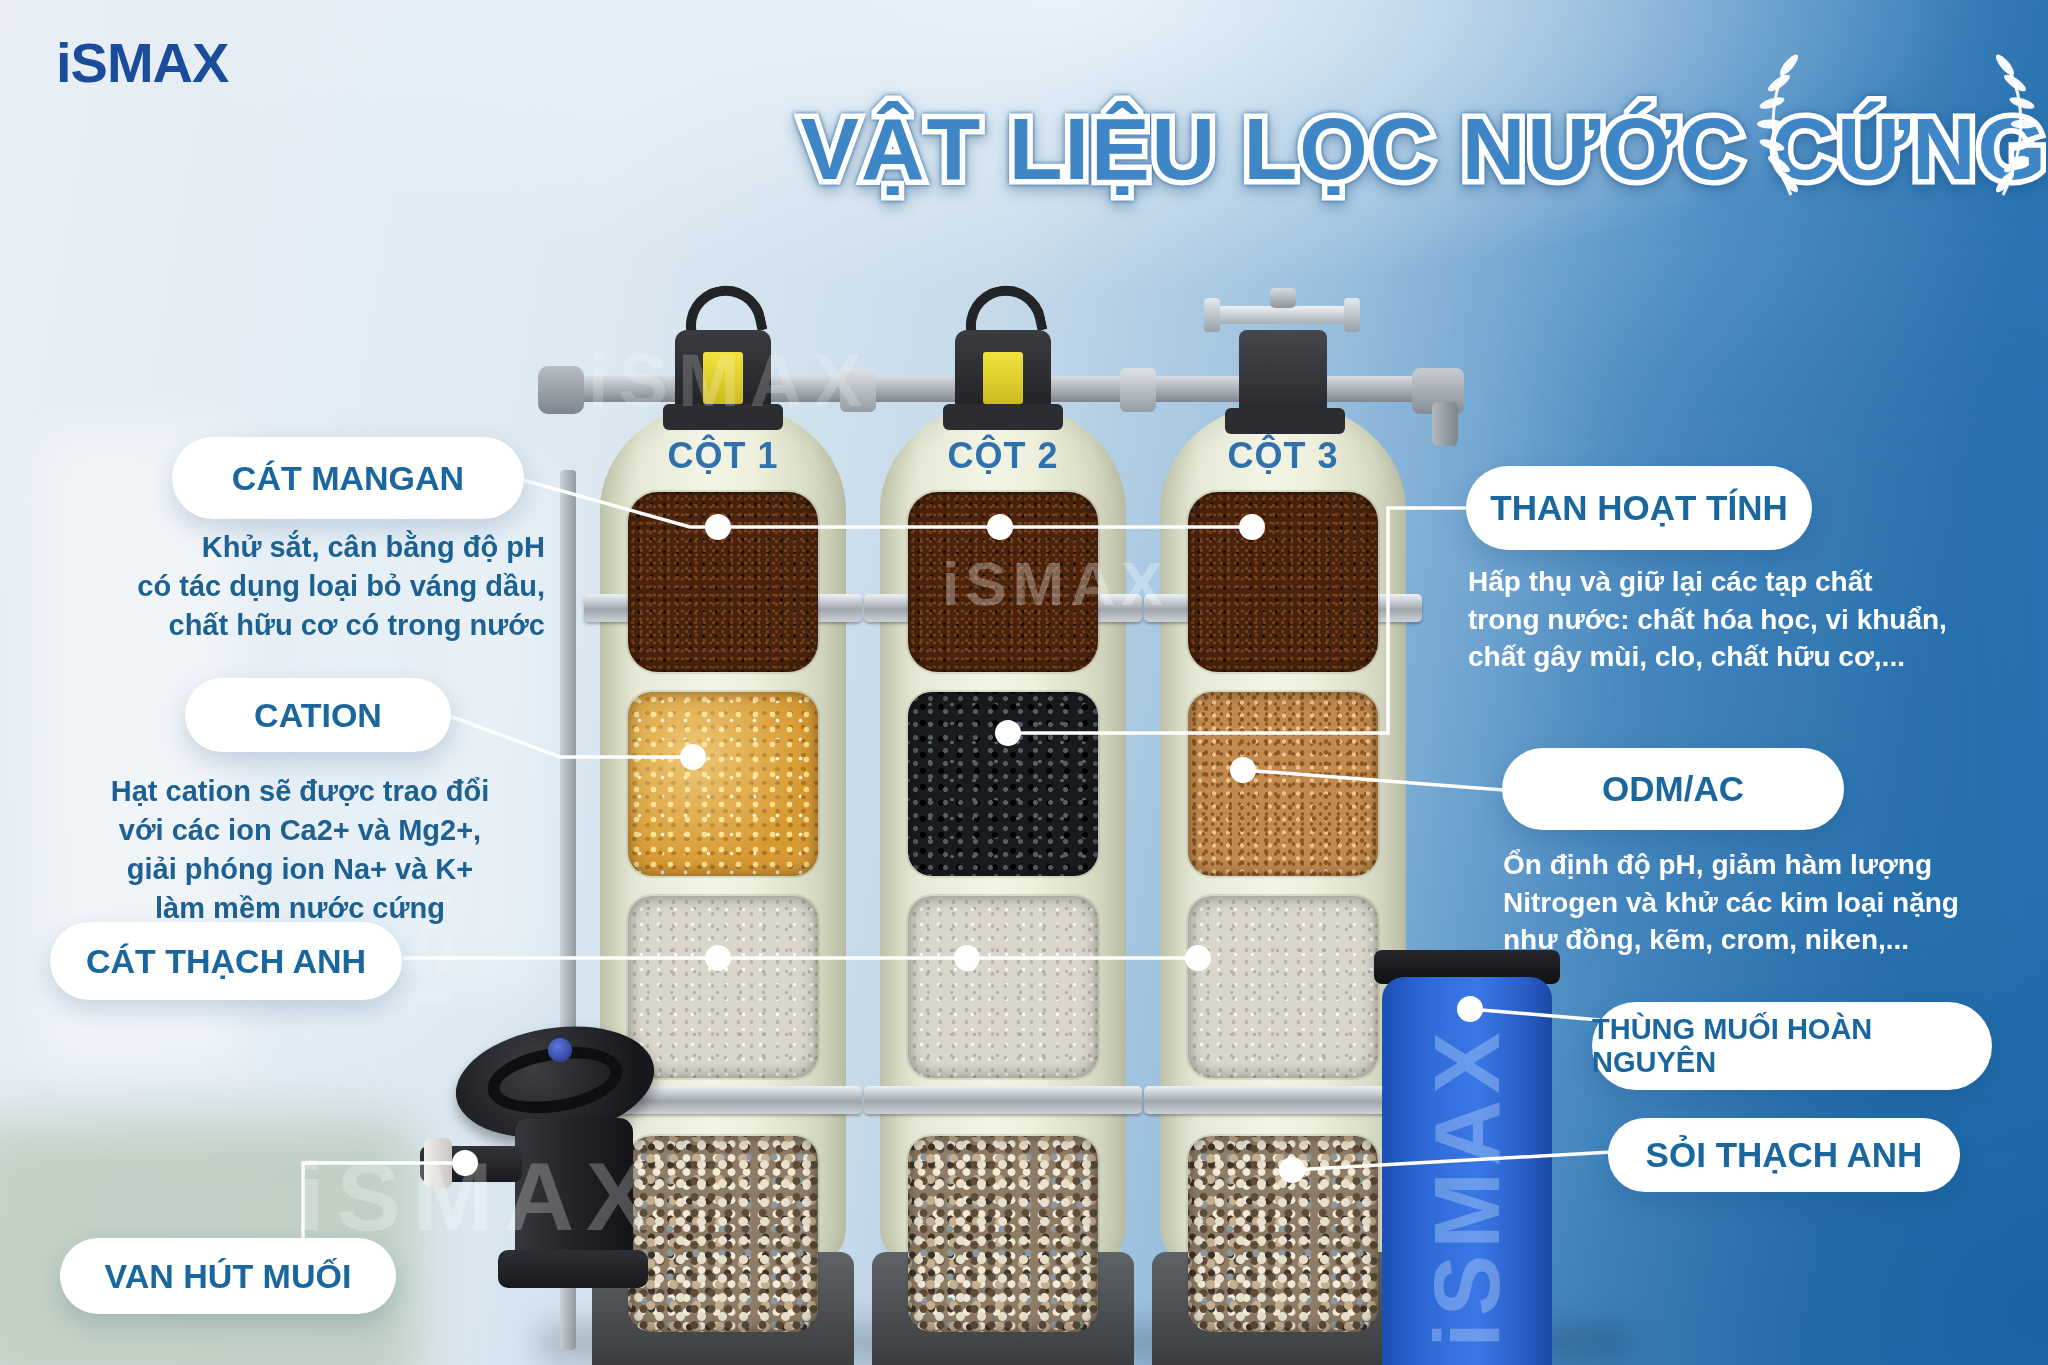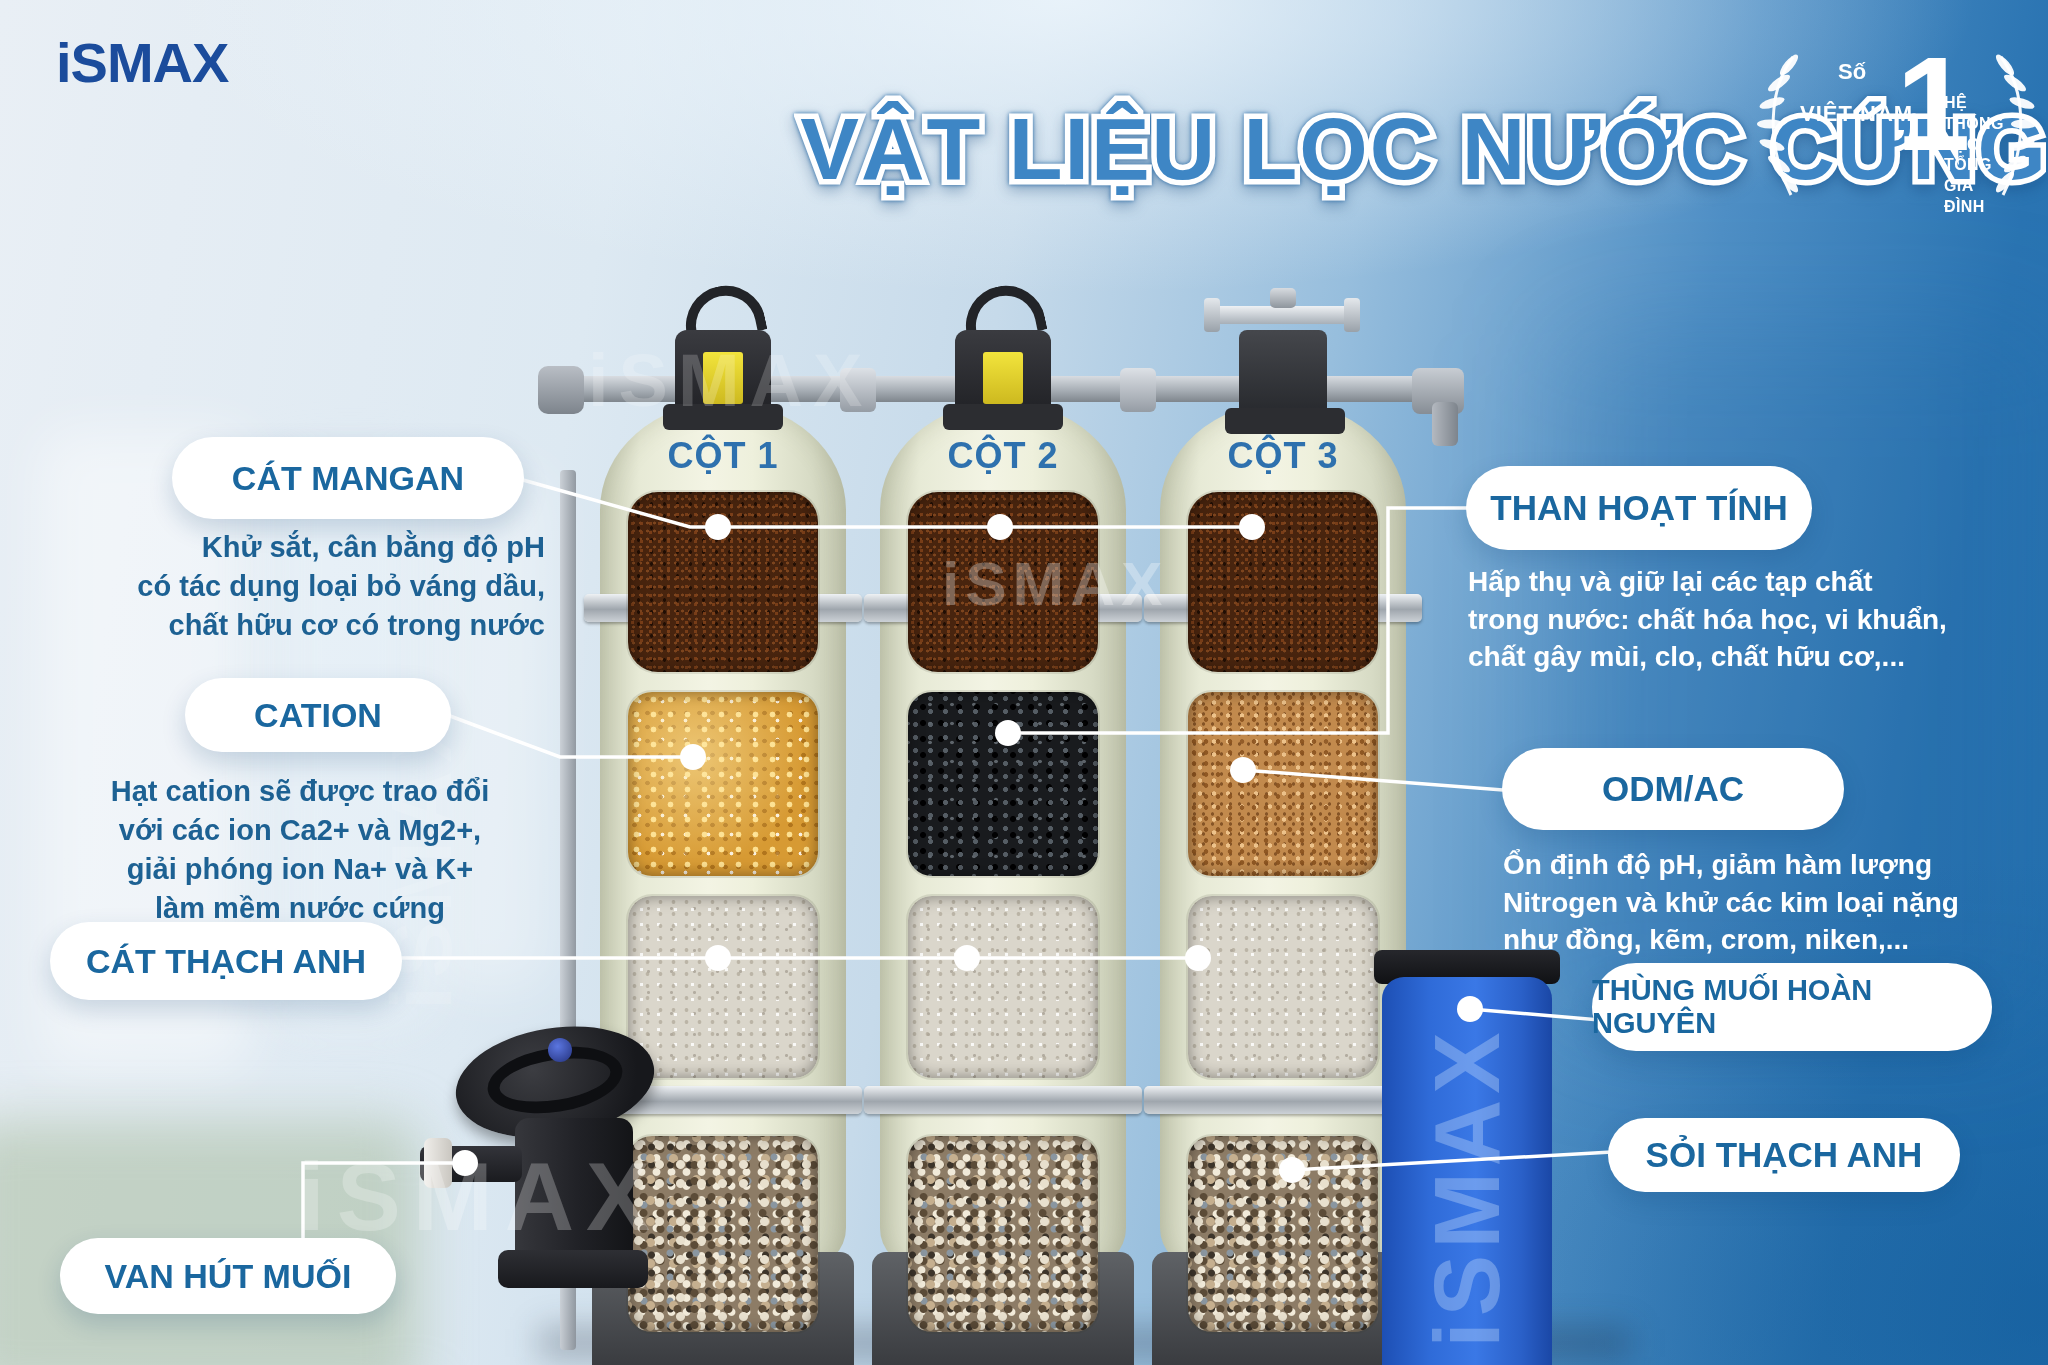--- a/index.html
+++ b/index.html
@@ -195,28 +195,20 @@
           </g>
         <g transform="translate(26,113) rotate(35)">
             <ellipse rx="13" ry="4.5"></ellipse>
           </g>
         <g transform="translate(36,131) rotate(50)">
             <ellipse rx="13" ry="4.5"></ellipse>
           </g>
       </g>
       <path d="M40,6 C16,38 12,92 38,144" stroke="#ffffff" stroke-width="3" fill="none" opacity="0.95"></path>
     </svg>
-    <div class="badge-center">
-      <div class="badge-so">Số</div>
-      <div class="badge-country">VIỆT NAM</div>
-      <div class="badge-one">1</div>
-      <div class="badge-right">HỆ THỐNG
-LỌC TỔNG
-GIA ĐÌNH</div>
-    </div>
     <svg class="laurel right" viewBox="0 0 50 150">
       <g fill="#ffffff" opacity="0.95">
         <g transform="translate(36,14) rotate(-50)">
             <ellipse rx="13" ry="4.5"></ellipse>
           </g>
         <g transform="translate(26,32) rotate(-35)">
             <ellipse rx="13" ry="4.5"></ellipse>
           </g>
         <g transform="translate(19,52) rotate(-18)">
             <ellipse rx="13" ry="4.5"></ellipse>
@@ -374,21 +366,21 @@
 trong nước: chất hóa học, vi khuẩn,
 chất gây mùi, clo, chất hữu cơ,...</div>
 
   <div class="pill" style="left:1502px;top:748px;width:342px;height:82px;border-radius:41px;font-size:35px;">
     <span>ODM/AC</span>
   </div>
   <div class="desc right" style="left:1503px;top:846px;width:530px;">Ổn định độ pH, giảm hàm lượng
 Nitrogen và khử các kim loại nặng
 như đồng, kẽm, crom, niken,...</div>
 
-  <div class="pill" style="left:1592px;top:963px;width:400px;height:88px;border-radius:44px;font-size:29px;">
+  <div class="pill" style="left:1592px;top:1002px;width:400px;height:88px;border-radius:44px;font-size:29px;">
     <span>THÙNG MUỐI HOÀN NGUYÊN</span>
   </div>
 
   <div class="pill" style="left:1608px;top:1118px;width:352px;height:74px;border-radius:37px;font-size:35px;">
     <span>SỎI THẠCH ANH</span>
   </div>
 
 </div>
 
 </body></html>

